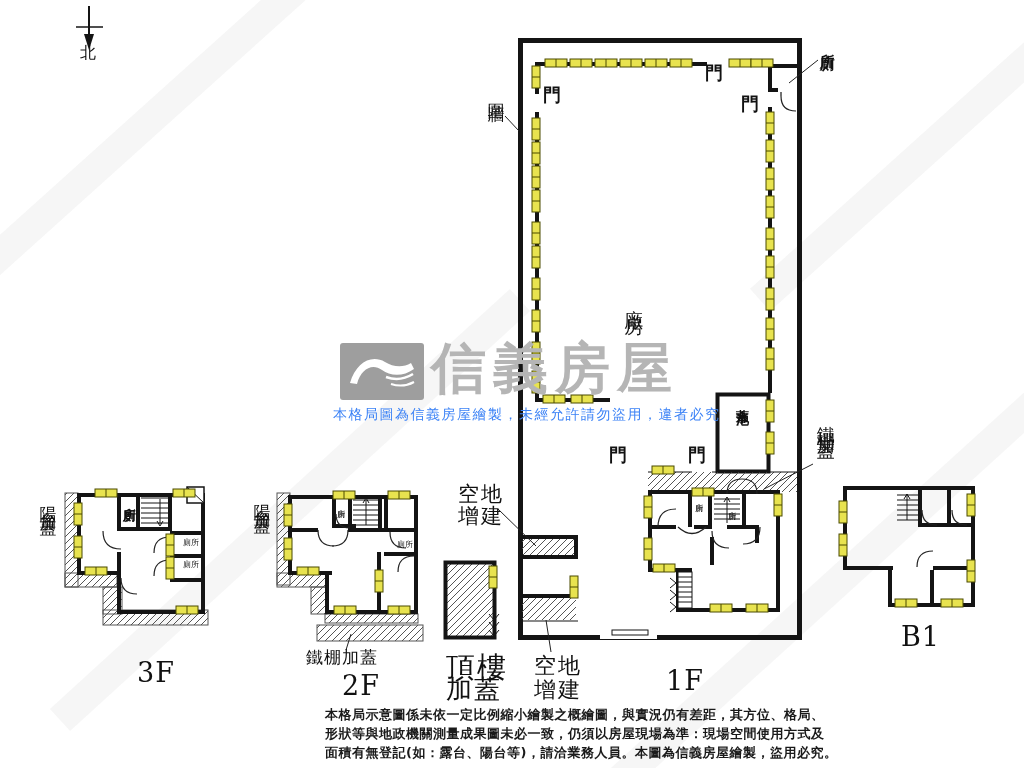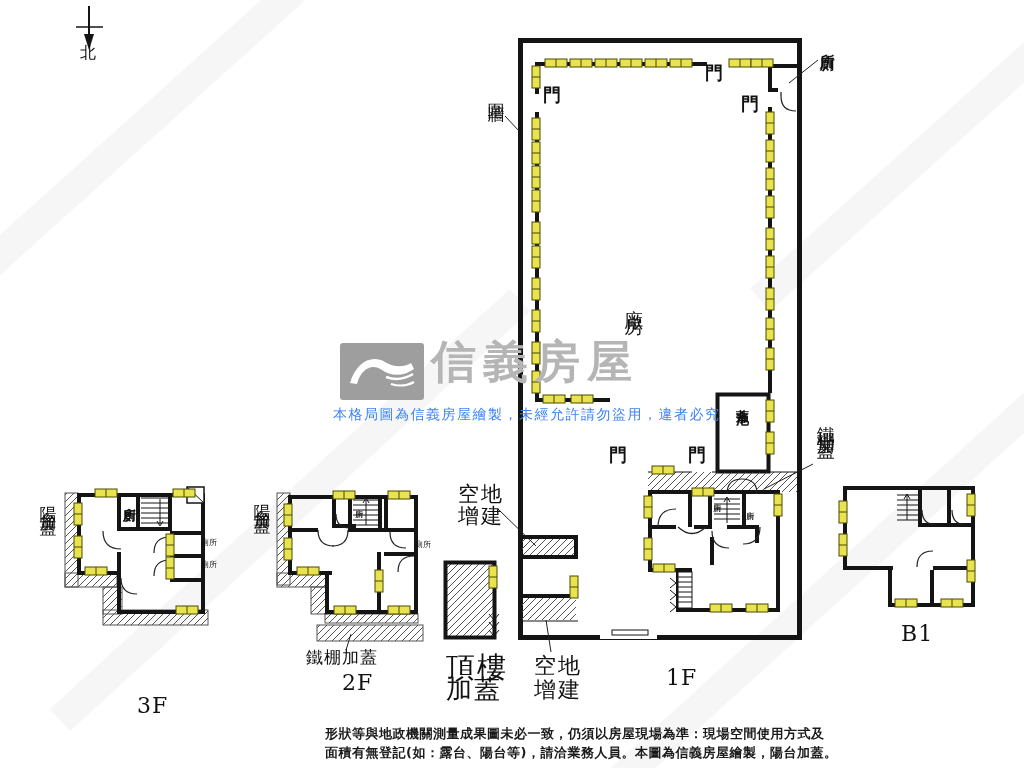--- a/index.html
+++ b/index.html
@@ -7,25 +7,25 @@
          font-family:"DejaVu Serif", serif;color:#111;}
   .lab{position:absolute;line-height:1.15;white-space:nowrap;}
   .v{writing-mode:vertical-rl;text-orientation:upright;white-space:normal;}
   .door{font-size:18px;font-weight:700;letter-spacing:1px;}
   .fence{font-size:17px;letter-spacing:2px;}
   .factory{font-size:19px;letter-spacing:5px;}
   .tank{font-size:13px;font-weight:700;letter-spacing:2px;}
   .shedv{font-size:18px;letter-spacing:5px;}
   .balc{font-size:17px;letter-spacing:4px;}
   .two-line{font-size:21px;letter-spacing:2px;}
-  .floor{font-size:22px;letter-spacing:1px;}
-  .tsmall{font-size:8px;letter-spacing:0;margin-left:18px;}
+  .floor{font-size:27px;letter-spacing:1px;}
+  .tsmall{font-size:8px;letter-spacing:0;}
   .tmid{font-size:13px;font-weight:700;}
   .north{font-size:16px;}
-  .wm-brand{font-size:45px;font-weight:700;color:#b5b5b5;letter-spacing:7px;}
+  .wm-brand{font-size:55px;font-weight:700;color:#b5b5b5;letter-spacing:7px;}
   .wm-note{font-size:14px;color:#3b82f6;letter-spacing:1.5px;font-family:"DejaVu Sans",sans-serif;}
   .disc{font-family:"DejaVu Sans",sans-serif;font-size:13px;font-weight:700;color:#1a1a1a;letter-spacing:0.5px;}
   .logo-box{position:absolute;left:340px;top:343px;width:84px;height:57px;background:#9e9e9e;border-radius:3px;}
   .w{fill:#141414;}
   .thin{stroke:#141414;stroke-width:1.2;fill:none;}
   .arc{stroke:#222;stroke-width:1.2;fill:none;}
   .ptr{stroke:#222;stroke-width:1;fill:none;}
   .tread{stroke:#141414;stroke-width:1;fill:none;}
   .hz{fill:url(#hatch);stroke:#555;stroke-width:1;}
   .hzo{fill:url(#hatch);}
@@ -365,21 +365,21 @@
   <div class="lab v shedv" style="left:815px;top:412px">鐵棚加蓋</div>
 
   <div class="lab two-line" style="left:458px;top:482px">空地</div>
   <div class="lab two-line" style="left:458px;top:504px">增建</div>
   <div class="lab two-line" style="left:446px;top:651px;font-size:29px">頂樓</div>
   <div class="lab two-line" style="left:446px;top:675px;font-size:26px">加蓋</div>
   <div class="lab two-line" style="left:534px;top:653px;font-size:22px">空地</div>
   <div class="lab two-line" style="left:534px;top:677px;font-size:22px">增建</div>
 
   <div class="lab floor" style="left:666px;top:665px">1F</div>
-  <div class="lab floor" style="left:137px;top:693px">3F</div>
+  <div class="lab floor" style="left:137px;top:657px">3F</div>
   <div class="lab floor" style="left:342px;top:670px">2F</div>
   <div class="lab floor" style="left:901px;top:621px">B1</div>
 
   <div class="lab v balc" style="left:38px;top:493px">陽台加蓋</div>
   <div class="lab v balc" style="left:252px;top:491px">陽台加蓋</div>
   <div class="lab" style="left:306px;top:648px;font-size:17px;letter-spacing:1px">鐵棚加蓋</div>
 
   <div class="lab v tmid" style="left:121px;top:497px">廁所</div>
   <div class="lab tsmall" style="left:183px;top:538px">廁所</div>
   <div class="lab tsmall" style="left:183px;top:560px">廁所</div>
@@ -391,16 +391,17 @@
   <div class="logo-box">
     <svg width="84" height="57" viewBox="0 0 84 57">
       <path d="M10,40 C16,20 31,11 45,19 C53,24 63,25 71,20 L74,26 C63,34 50,33 42,27 C32,20 21,26 17,41 Z" fill="#ffffff"></path>
       <path d="M46,34 Q60,39 73,31" stroke="#ffffff" stroke-width="2.5" fill="none"></path>
       <path d="M51,41 Q63,45 74,39" stroke="#ffffff" stroke-width="2" fill="none"></path>
     </svg>
   </div>
   <div class="lab wm-brand" style="left:431px;top:336px">信義房屋</div>
   <div class="lab wm-note" style="left:333px;top:406px">本格局圖為信義房屋繪製，未經允許請勿盜用，違者必究</div>
 
+  <div class="lab disc" style="left:325px;top:708px">本格局示意圖係未依一定比例縮小繪製之概繪圖，與實況仍有差距，其方位、格局、</div>
   <div class="lab disc" style="left:325px;top:727px">形狀等與地政機關測量成果圖未必一致，仍須以房屋現場為準：現場空間使用方式及</div>
-  <div class="lab disc" style="left:325px;top:746px">面積有無登記(如：露台、陽台等)，請洽業務人員。本圖為信義房屋繪製，陽台加蓋。</div>
+  <div class="lab disc" style="left:325px;top:746px">面積有無登記(如：露台、陽台等)，請洽業務人員。本圖為信義房屋繪製，盜用必究。</div>
 
 </div>
 
 </body></html>

